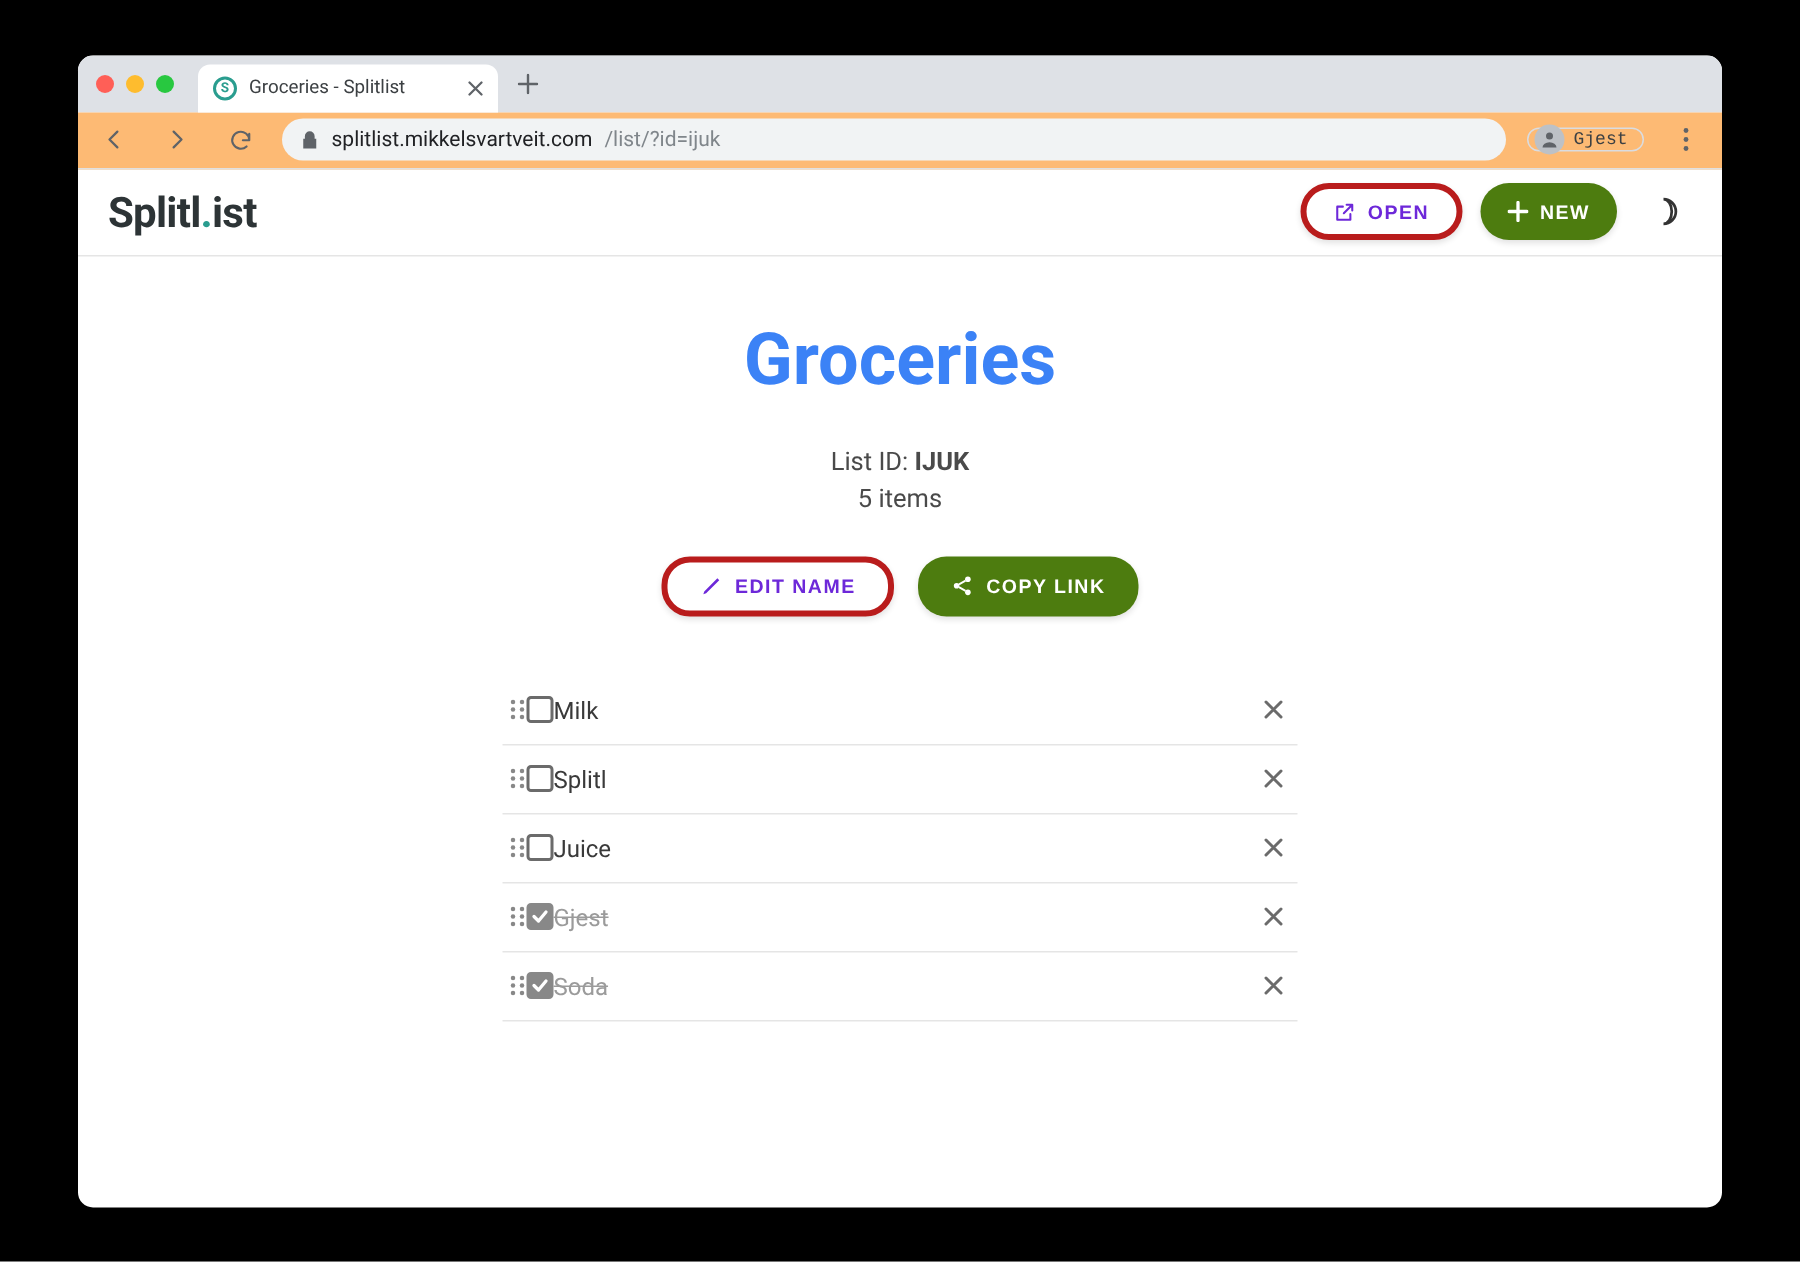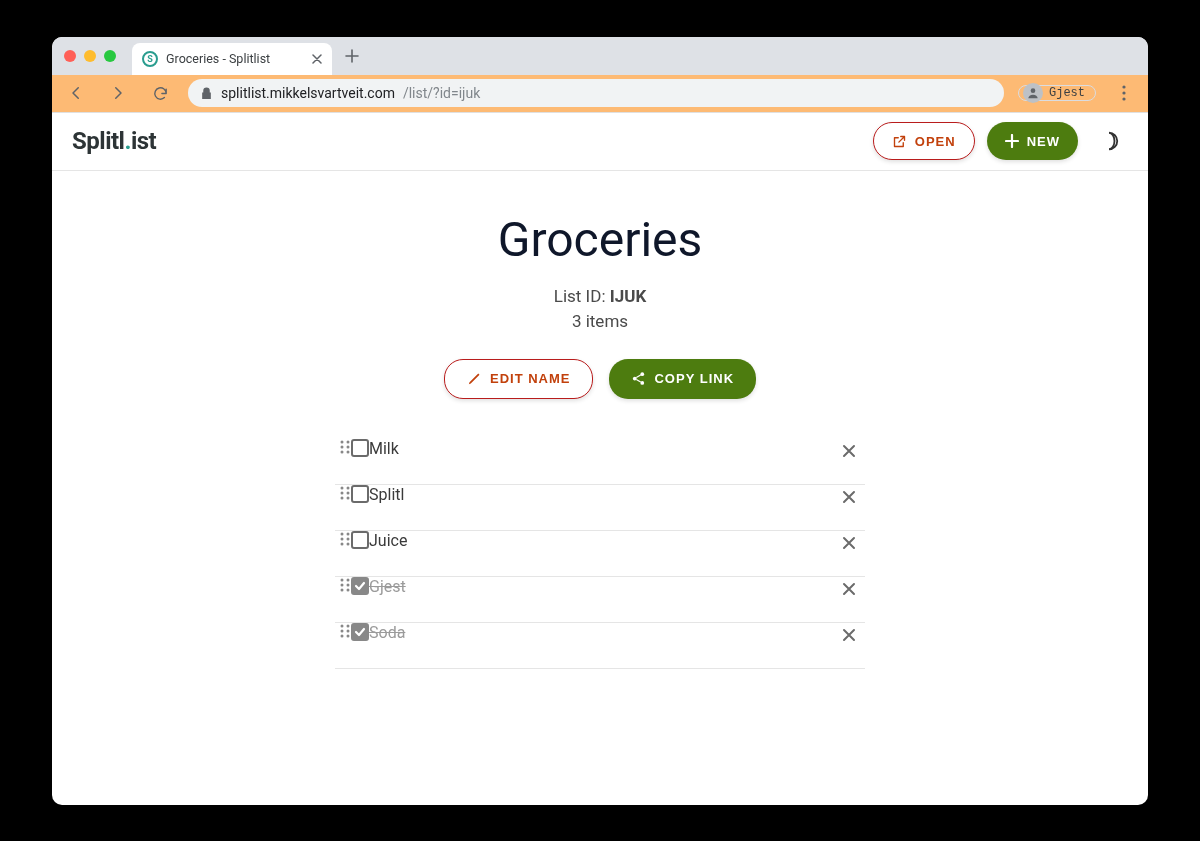--- a/index.html
+++ b/index.html
@@ -111,21 +111,21 @@
 
   
   .app-header {
     height: 58px;
     border-bottom: 1px solid #e5e5e5;
     display: flex;
     align-items: center;
     padding: 0 20px;
   }
   .logo {
-    font-size: 24px;
+    font-size: 28px;
     font-weight: 700;
     color: #2d3436;
     letter-spacing: -0.5px;
   }
   .logo .accent { color: #2a9d8f; }
   .app-header-spacer { flex: 1; }
   .btn {
     height: 38px;
     border-radius: 19px;
     display: inline-flex;
@@ -134,22 +134,22 @@
     padding: 0 18px;
     font-size: 13px;
     font-weight: 700;
     letter-spacing: 1px;
     cursor: pointer;
     border: none;
     box-shadow: 0 2px 4px rgba(0,0,0,0.12);
   }
   .btn.outline {
     background: #fff;
-    color: #c2410c;
-    border: 1px solid #b91c1c;
+    color: #6d28d9;
+    border: 4px solid #b91c1c;
   }
   .btn.primary {
     background: #4d7c0f;
     color: #fff;
   }
   .header-icon-btn {
     width: 38px; height: 38px;
     display:flex; align-items:center; justify-content:center;
     color: #333;
     cursor:pointer;
@@ -160,35 +160,35 @@
   .content {
     flex: 1;
     overflow: auto;
     padding: 40px 0;
     display: flex;
     flex-direction: column;
     align-items: center;
   }
   .page-title {
     font-size: 48px;
-    font-weight: 400;
-    color: #0f172a;
-    margin-bottom: 16px;
+    font-weight: 700;
+    color: #3b82f6;
+    margin-bottom: 28px;
   }
   .meta { text-align: center; color: #4a4a4a; font-size: 17px; line-height: 1.5; margin-bottom: 24px;}
   .meta .strong { font-weight: 700; }
   .action-row { display: flex; gap: 16px; margin-bottom: 40px; }
   .btn.sm { height: 40px; padding: 0 22px; font-size: 13px; }
 
   .list {
     width: 530px;
   }
   .row {
     display: flex;
-    align-items: flex-start;
+    align-items: center;
     height: 46px;
     border-bottom: 1px solid #e5e5e5;
     gap: 0;
     padding: 0 4px;
   }
   .drag {
     color: #888;
     cursor: grab;
     display:flex;
   }
@@ -322,21 +322,21 @@
         </svg>
     </div>
   </div>
 
   <div class="content">
     <h1 class="page-title">Groceries</h1>
     <div class="meta">
       <div>
         <span>List ID: </span><span class="strong">IJUK</span>
       </div>
-      <div>3 items</div>
+      <div>5 items</div>
     </div>
     <div class="action-row">
       <button class="btn outline sm">
         <span>
           <svg width="15" height="15" viewBox="0 0 24 24">
               <path d="M3 21 L6 20 L20 6 L18 4 L4 18 Z M16 6 L18 8" fill="currentColor"></path>
             </svg>
         </span>
         <span>EDIT NAME</span>
       </button>

